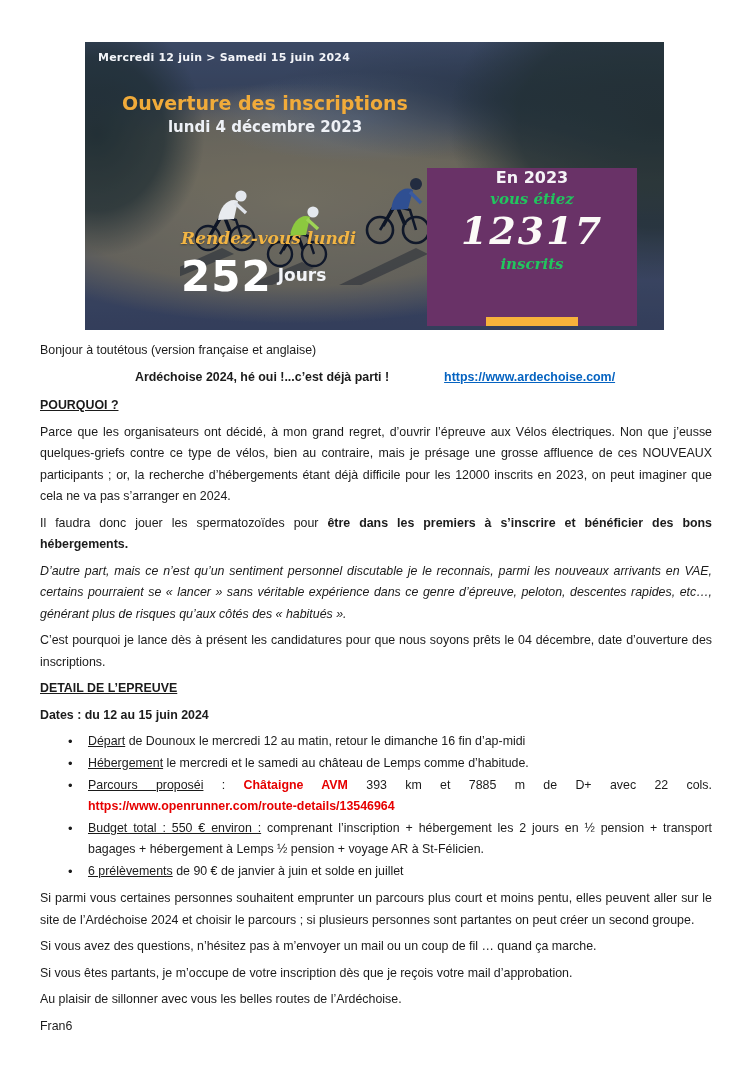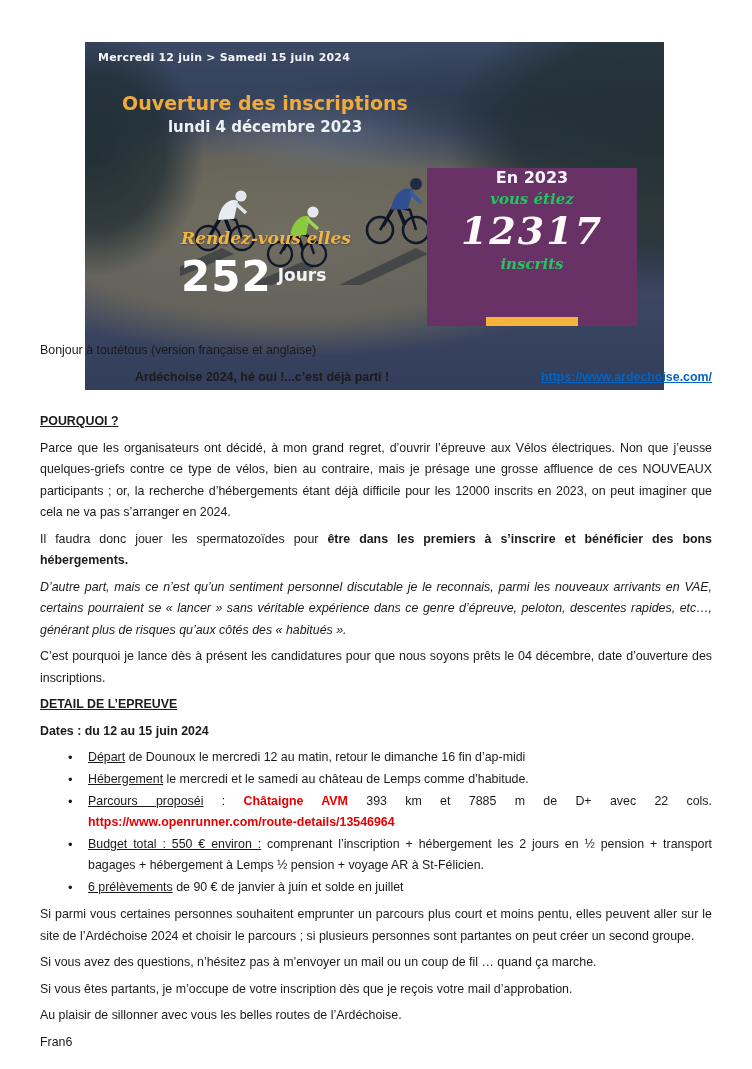--- a/index.html
+++ b/index.html
@@ -1,20 +1,20 @@
 <!DOCTYPE html>
 <html><head>
 <meta charset="utf-8">
 <style>
   html,body { margin:0; padding:0; background:#ffffff; }
   .page { position:relative; width:752px; height:1069px; background:#ffffff; overflow:hidden;
           font-family:"Liberation Sans",sans-serif; }
 
   
-  .banner { position:absolute; left:85px; top:42px; width:579px; height:348px; overflow:hidden;
+  .banner { position:absolute; left:85px; top:42px; width:579px; height:288px; overflow:hidden;
             background:
               radial-gradient(ellipse 150px 170px at 2% 32%, rgba(30,46,40,.95) 0%, rgba(30,46,40,.75) 45%, rgba(30,46,40,0) 72%),
               radial-gradient(ellipse 280px 210px at 99% 28%, rgba(33,48,40,.95) 0%, rgba(33,48,40,.75) 50%, rgba(33,48,40,0) 75%),
               radial-gradient(ellipse 340px 90px at 72% 20%, rgba(42,56,66,.85) 0%, rgba(42,56,66,0) 70%),
               radial-gradient(ellipse 210px 60px at 48% 26%, rgba(126,142,164,.75) 0%, rgba(126,142,164,0) 75%),
               radial-gradient(ellipse 430px 150px at 36% 56%, rgba(148,138,104,.95) 0%, rgba(138,128,96,.85) 55%, rgba(138,128,96,0) 80%),
               linear-gradient(180deg, #46556e 0%, #3d4b62 16%, #515a6c 28%, #6d6a60 40%, #7b755e 48%, #4e5670 62%, #434e68 80%, #3a4560 100%);
   }
   .banner .tint { position:absolute; inset:0; background:rgba(37,48,78,.30); }
   .cyclists { position:absolute; left:95px; top:108px; width:280px; height:135px; }
@@ -43,21 +43,21 @@
             width:92px; height:9px; background:#f7b23b; }
 
   
   .content { position:absolute; left:0; top:326px; width:752px; box-sizing:border-box;
              padding:14px 40px 0 40px; color:#1b1b1b; font-size:12.4px; line-height:21.5px; }
   .content p { margin:0 0 5px 0; }
   .just { text-align:justify; }
   .italic { font-style:italic; }
   .bold, .content b { font-weight:700; }
   .h-section { font-weight:700; text-decoration:underline; margin:4px 0 5px 0 !important; }
-  .headline-row { display:flex; padding-left:95px; font-weight:700; margin:3px 0 23px 0;justify-content:space-between; }
+  .headline-row { display:flex; padding-left:95px; gap:55px; font-weight:700; margin:3px 0 7px 0; }
   .blue-link { color:#0563c1; font-weight:700; text-decoration:underline; cursor:pointer; }
   .red { color:#e60000; }
   .b { font-weight:700; }
   .u { text-decoration:underline; }
   .red-link { display:block; color:#e60000; font-weight:700; cursor:pointer; }
   ul.bullets { margin:0 0 6px 0; padding:0 0 0 48px; list-style:none; }
   ul.bullets li { position:relative; line-height:21px; margin:0 0 1px 0; }
   ul.bullets li::before { content:"•"; position:absolute; left:-20px; top:0; font-size:13px; }
   li.just { text-align:justify; }
   .force-just { text-align:justify; text-align-last:justify; }
@@ -108,21 +108,21 @@
     </svg>
 
     <div class="b-date">Mercredi 12 juin &gt; Samedi 15 juin 2024</div>
 
     <div class="b-titlebox">
       <div class="b-title">Ouverture des inscriptions</div>
       <div class="b-sub">lundi 4 décembre 2023</div>
     </div>
 
     <div class="countdown">
-      <div class="cd-label">Rendez-vous elles</div>
+      <div class="cd-label">Rendez-vous lundi</div>
       <div class="cd-row">
         <span class="cd-num">252</span><span class="cd-unit">Jours</span>
       </div>
     </div>
 
     <div class="stats-card">
       <div class="st-year">En 2023</div>
       <div class="st-script">vous étiez</div>
       <div class="st-num">12317</div>
       <div class="st-script">inscrits</div>

